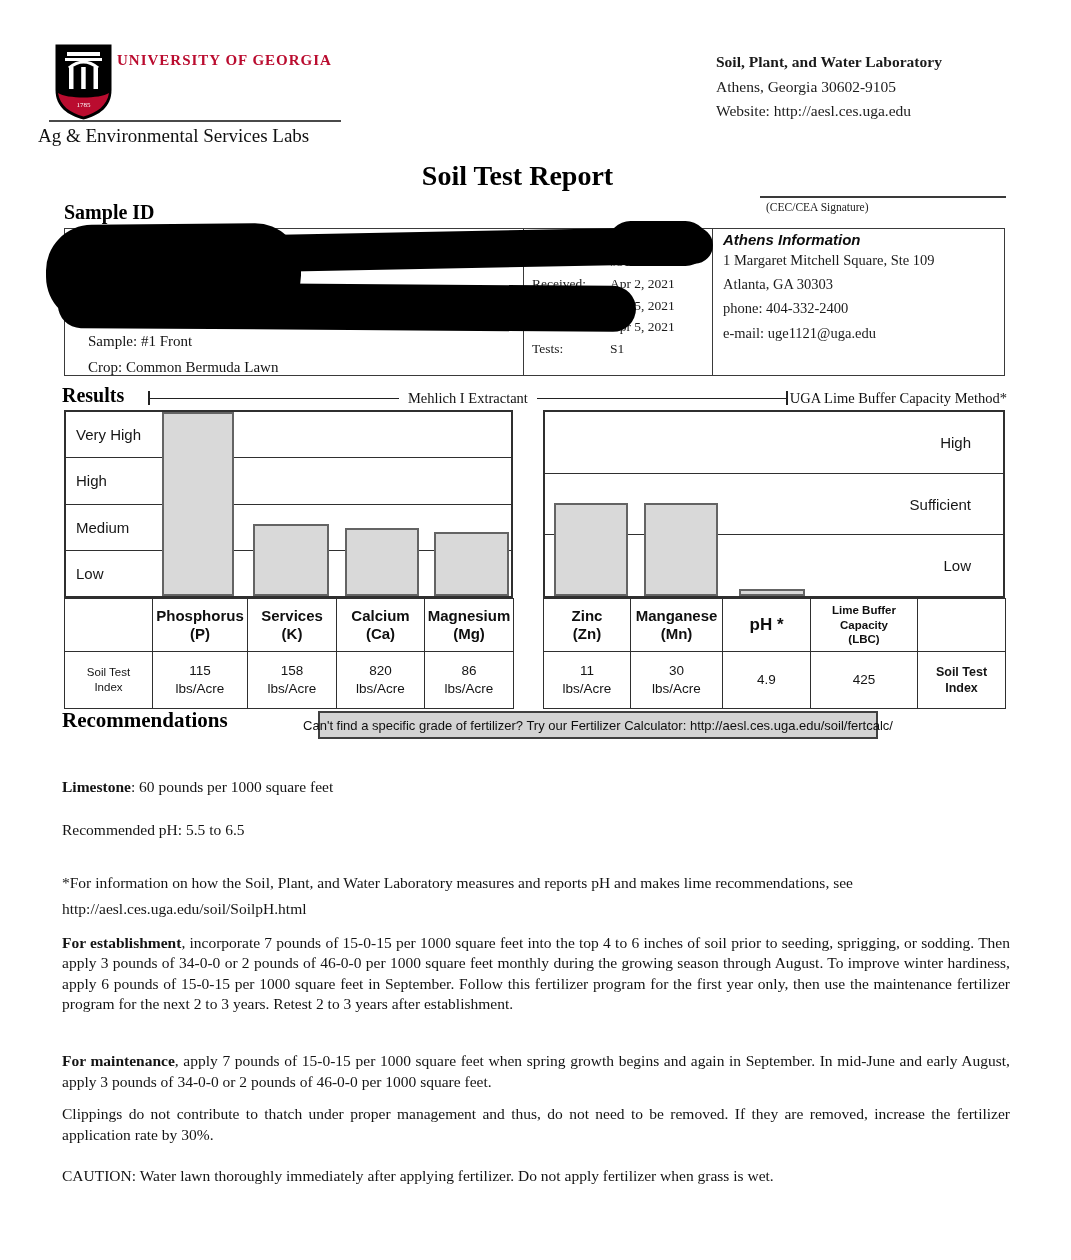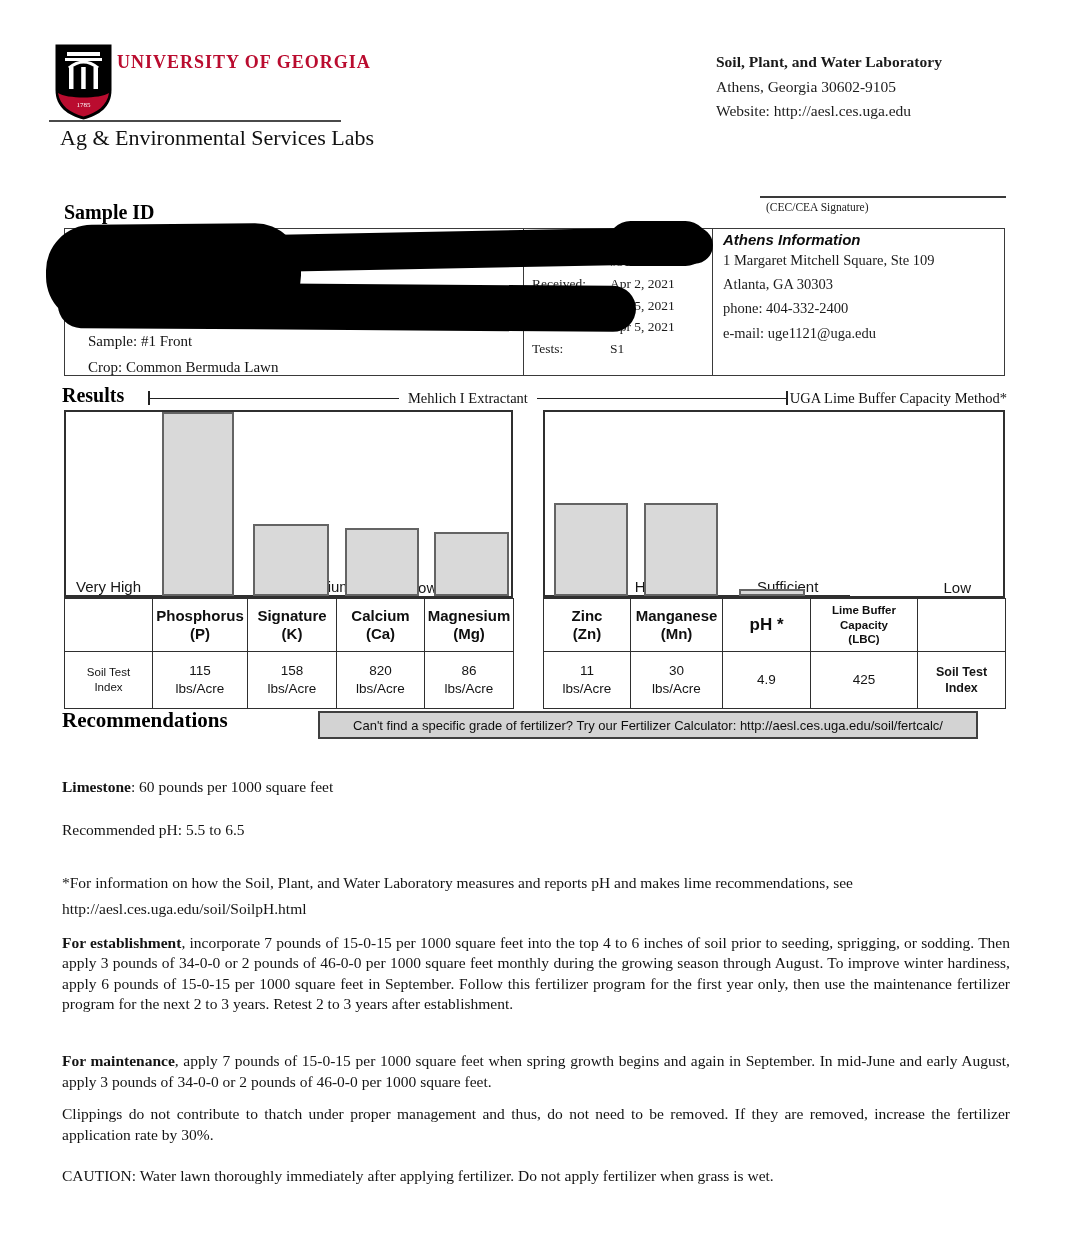--- a/index.html
+++ b/index.html
@@ -3,24 +3,24 @@
 <meta charset="utf-8">
 <style>
   html,body{margin:0;padding:0;background:#fff;}
   .serif{font-family:"Liberation Serif","DejaVu Serif",serif;}
   #page{position:relative;width:1071px;height:1260px;background:#ffffff;color:#1b1b1b;overflow:hidden;
         font-family:"Liberation Serif","DejaVu Serif",serif;}
   .abs{position:absolute;}
 
   
   #logo-shield{left:55px;top:44px;width:57px;height:76px;}
-  #univ-line{left:117px;top:52px;font-weight:bold;font-size:18px;letter-spacing:1px;color:#ba0c2f;}
+  #univ-line{left:117px;top:52px;font-weight:bold;font-size:15px;letter-spacing:1px;color:#ba0c2f;}
   #extension-line{left:115px;top:70px;font-size:37px;letter-spacing:1px;color:#151515;}
   #logo-rule{left:49px;top:120px;width:292px;height:2px;background:#4a4a4a;}
-  #division-line{left:60px;top:125px;font-size:22px;color:#111;}
+  #division-line{left:38px;top:125px;font-size:19px;color:#111;}
   #lab-address{left:716px;top:50px;font-size:15.5px;line-height:24.5px;color:#1b1b1b;}
   #lab-address .nm{font-weight:bold;}
 
   #report-title{left:0;top:160px;width:1035px;text-align:center;font-size:28px;font-weight:bold;color:#000;}
   #sig-line{left:760px;top:196px;width:246px;height:2px;background:#3a3a3a;}
   #sig-caption{left:766px;top:201px;font-size:11.5px;color:#222;}
 
   #sample-heading{left:64px;top:201px;font-size:20px;font-weight:bold;color:#000;}
 
   
@@ -39,21 +39,21 @@
 
   
   #results-heading{left:62px;top:384px;font-size:20px;font-weight:bold;color:#000;}
   #method-row{left:148px;top:390px;right:64px;height:16px;display:flex;align-items:center;}
   .tick{width:2px;height:14px;background:#222;flex:none;}
   .mline{flex:1;border-top:1.7px solid #222;height:0;}
   .mlabel{flex:none;font-size:14.5px;color:#111;padding:0 9px;white-space:nowrap;}
   .mlabel2{flex:none;font-size:14.5px;color:#111;padding-left:2px;white-space:nowrap;}
 
   
-  .chartbox{border:2px solid #2f2f2f;box-sizing:border-box;display:flex;align-items:flex-end;}
+  .chartbox{border:2px solid #2f2f2f;box-sizing:border-box;display:flex;flex-direction:column;}
   #chart-left{left:64px;top:410px;width:449px;height:188px;}
   #chart-right{left:543px;top:410px;width:462px;height:188px;}
   .crow{flex:1;border-bottom:1.5px solid #2f2f2f;display:flex;align-items:center;
         font-family:"Liberation Sans","DejaVu Sans",sans-serif;font-size:15px;color:#161616;}
   .crow.last{border-bottom:none;}
   .crow.leftlab{padding-left:10px;}
   .crow.rightlab{justify-content:flex-end;padding-right:32px;}
   .bar{position:absolute;bottom:0;background:#d9d9d9;border:2px solid #646464;box-sizing:border-box;z-index:2;}
 
   
@@ -64,21 +64,21 @@
   #table-right{left:543px;top:598px;width:462px;}
   .rtable .hdr td{height:52px;font-weight:bold;font-size:15px;line-height:1.22;color:#0f0f0f;}
   .rtable .val td{height:56px;font-size:13.5px;line-height:1.35;color:#141414;}
   .stix{font-size:11.5px !important;line-height:1.3 !important;color:#2a2a2a;}
   .stix-b{font-size:12.5px !important;font-weight:bold;line-height:1.3 !important;color:#111;}
   .ph-hdr{font-size:17px !important;}
   .lbc-hdr{font-size:11.5px !important;line-height:1.3 !important;}
 
   
   #rec-heading{left:62px;top:708px;font-size:21px;font-weight:bold;color:#000;}
-  #fert-banner{left:318px;top:711px;width:660px;height:28px;background:#d3d3d3;border:2px solid #3f3f3f;
+  #fert-banner{left:318px;top:711px;width:560px;height:28px;background:#d3d3d3;border:2px solid #3f3f3f;
                box-sizing:border-box;display:flex;align-items:center;justify-content:center;
                font-family:"Liberation Sans","DejaVu Sans",sans-serif;font-size:13px;color:#0e0e0e;white-space:nowrap;}
   .bodypar{position:absolute;left:62px;width:948px;font-size:15.5px;color:#141414;margin-top:32px;}
   #p-limestone{top:746px;}
   #p-recph{top:789px;}
   #p-footnote{top:838px;line-height:25.5px;}
   #p-estab{top:901px;line-height:20.3px;text-align:justify;}
   #p-maint{top:1019px;line-height:20.5px;text-align:justify;}
   #p-clip{top:1072px;line-height:20.5px;text-align:justify;}
   #p-caution{top:1135px;}
@@ -103,20 +103,21 @@
   <div id="univ-line" class="abs serif">UNIVERSITY OF GEORGIA</div>
   <div id="logo-rule" class="abs"></div>
   <div id="division-line" class="abs serif">Ag &amp; Environmental Services Labs</div>
 
   <div id="lab-address" class="abs serif">
     <div class="nm">Soil, Plant, and Water Laboratory</div>
     <div>Athens, Georgia 30602-9105</div>
     <div>Website: http://aesl.ces.uga.edu</div>
   </div>
 
+  <div id="report-title" class="abs serif">Soil Test Report</div>
   <div id="sig-line" class="abs"></div>
   <div id="sig-caption" class="abs serif">(CEC/CEA Signature)</div>
 
   <div id="sample-heading" class="abs serif">Sample ID</div>
   <div id="info-box" class="abs"></div>
 
   <div id="sample-texts" class="abs serif">
     <div>Sample: #1 Front</div>
     <div>Crop: Common Bermuda Lawn</div>
   </div>
@@ -198,21 +199,21 @@
         <col style="width:89px">
       </colgroup>
     <tbody>
         <tr class="hdr">
       <td></td>
       <td>
             <div>Phosphorus</div>
             <div>(P)</div>
           </td>
       <td>
-            <div>Signature</div>
+            <div>Services</div>
             <div>(K)</div>
           </td>
       <td>
             <div>Calcium</div>
             <div>(Ca)</div>
           </td>
       <td>
             <div>Magnesium</div>
             <div>(Mg)</div>
           </td>

